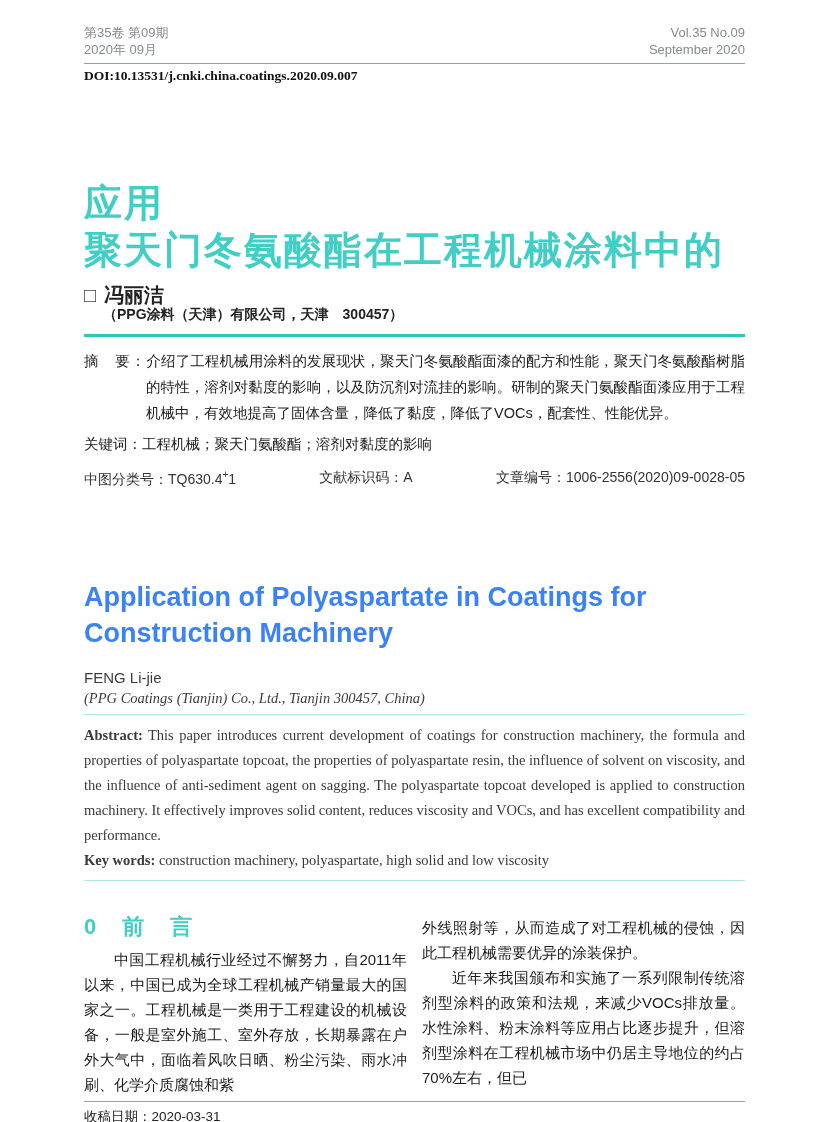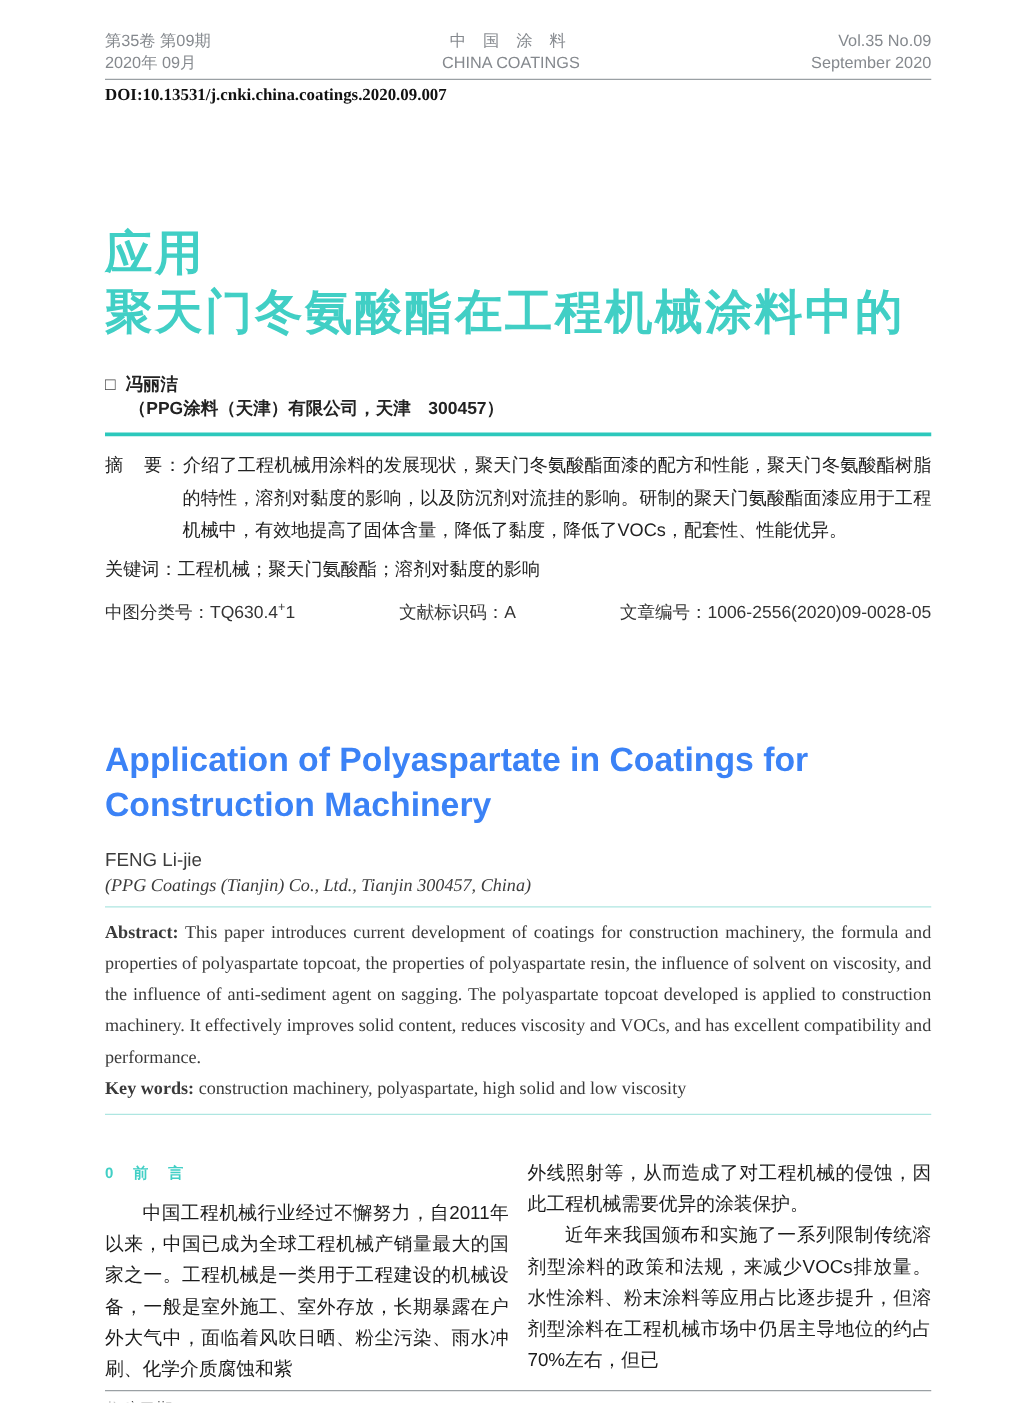--- a/index.html
+++ b/index.html
@@ -17,21 +17,21 @@
   
   .jheader { display: flex; justify-content: space-between; color: #85898e; font-size: 13px; line-height: 17px; }
   .jheader .col-center { text-align: center; }
   .jheader .col-right { text-align: right; }
   .jheader .cn-spaced { letter-spacing: 5px; }
   .header-rule { border: none; border-top: 1px solid #9aa0a4; margin-top: 5px; }
   .doi { margin-top: 4px; font-family: "Liberation Serif", serif; font-weight: bold; font-size: 13.5px; color: #111; }
 
   
   .title-cn { margin-top: 96px; color: #41cfc5; font-weight: bold; font-size: 38px; line-height: 47px; letter-spacing: 2px; }
-  .author-row { margin-top: 24px; font-size: 14px; color: #222; font-weight: bold; line-height: 19px; }
+  .author-row { margin-top: 12px; font-size: 20px; color: #222; font-weight: bold; line-height: 19px; }
   .author-row .square { font-weight: normal; margin-right: 8px; color: #444; }
   .affil-cn { padding-left: 19px; font-size: 14px; color: #222; font-weight: bold; line-height: 19px; }
   .teal-rule-strong { border: none; border-top: 3px solid #2cc8bc; margin-top: 10px; }
 
   
   .abstract-cn { margin-top: 11px; font-size: 14.5px; line-height: 26px; color: #222; text-align: justify; padding-left: 62px; text-indent: -62px; }
   .abstract-cn .lbl { letter-spacing: 1px; }
   .keywords-cn { margin-top: 5px; font-size: 14.5px; line-height: 26px; color: #222; }
   .meta-row { margin-top: 12px; display: flex; justify-content: space-between; font-size: 14px; color: #333; }
   .meta-row sup { font-size: 10px; }
@@ -43,41 +43,37 @@
   .teal-rule-light { border: none; border-top: 1px solid #aee6e1; margin-top: 7px; }
 
   
   .abstract-en { margin-top: 8px; font-family: "Liberation Serif", serif; font-size: 14.5px; line-height: 25px; color: #3a3a3a; text-align: justify; }
   .abstract-en .lbl, .keywords-en .lbl { font-weight: bold; }
   .keywords-en { font-family: "Liberation Serif", serif; font-size: 14.5px; line-height: 25px; color: #3a3a3a; }
 
   
   .columns { margin-top: 34px; display: flex; gap: 15px; }
   .col { width: 323px; font-size: 15px; line-height: 25px; color: #1b1b1b; text-align: justify; }
-  .sec-heading { color: #41cfc5; font-weight: bold; font-size: 12px; line-height: 24px; margin-bottom: 8px; letter-spacing: 2px; }
+  .sec-heading { color: #41cfc5; font-weight: bold; font-size: 22px; line-height: 24px; margin-bottom: 8px; letter-spacing: 2px; }
   .col p.indent { text-indent: 2em; }
 
   
   .footnote-rule { border: none; border-top: 1px solid #9aa0a4; margin-top: 4px; }
   .footnote { margin-top: 5px; font-size: 13.5px; line-height: 20px; color: #222; }
 </style>
 </head>
 <body>
 
 <div class="page">
   <div class="content">
 
     <div class="jheader">
       <div class="col-left">
         <div>第35卷 第09期</div>
         <div>2020年 09月</div>
-      </div>
-      <div class="col-center">
-        <div class="cn-spaced">中 国 涂 料</div>
-        <div>CHINA COATINGS</div>
       </div>
       <div class="col-right">
         <div>Vol.35 No.09</div>
         <div>September 2020</div>
       </div>
     </div>
     <hr class="header-rule">
     <div class="doi">DOI:10.13531/j.cnki.china.coatings.2020.09.007</div>
 
     <div class="title-cn">

